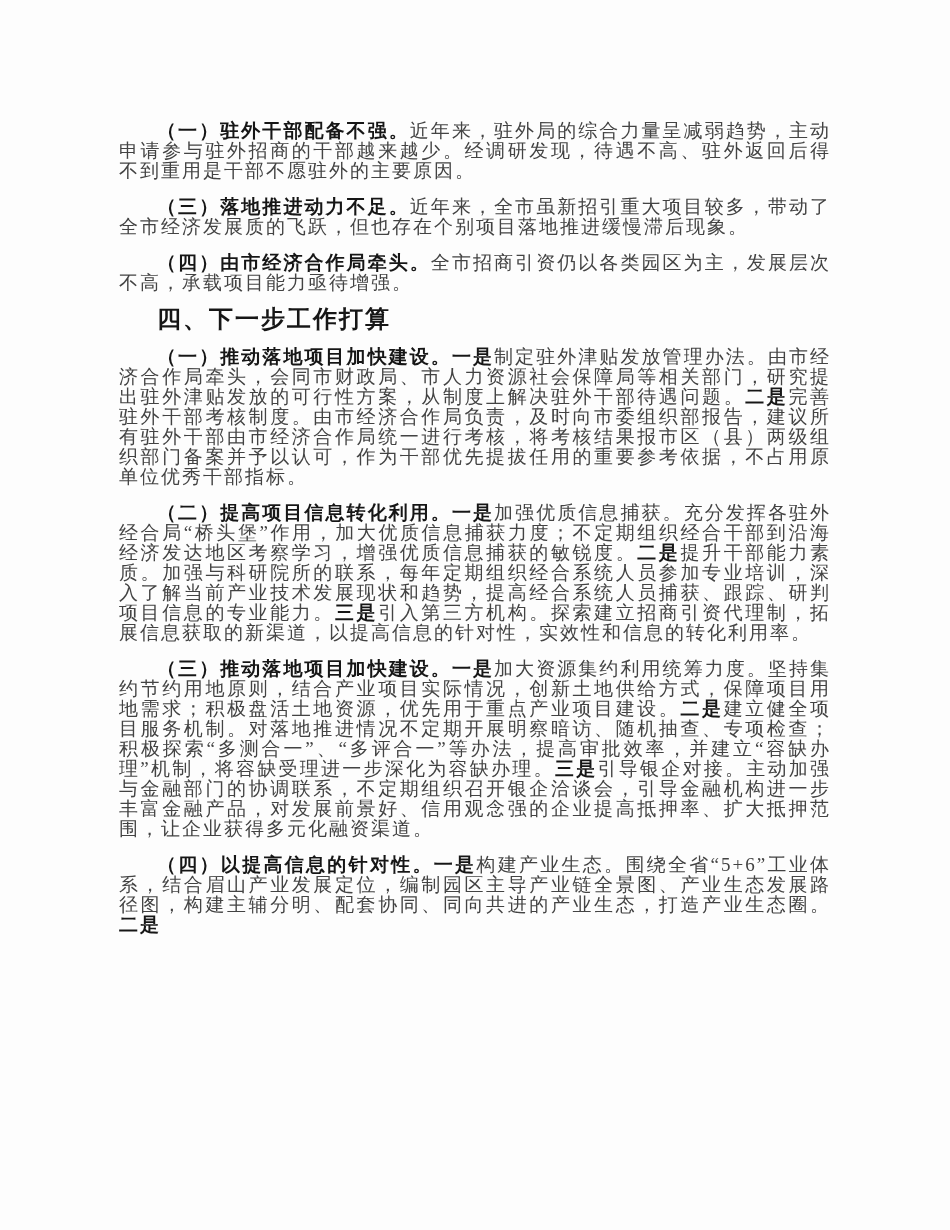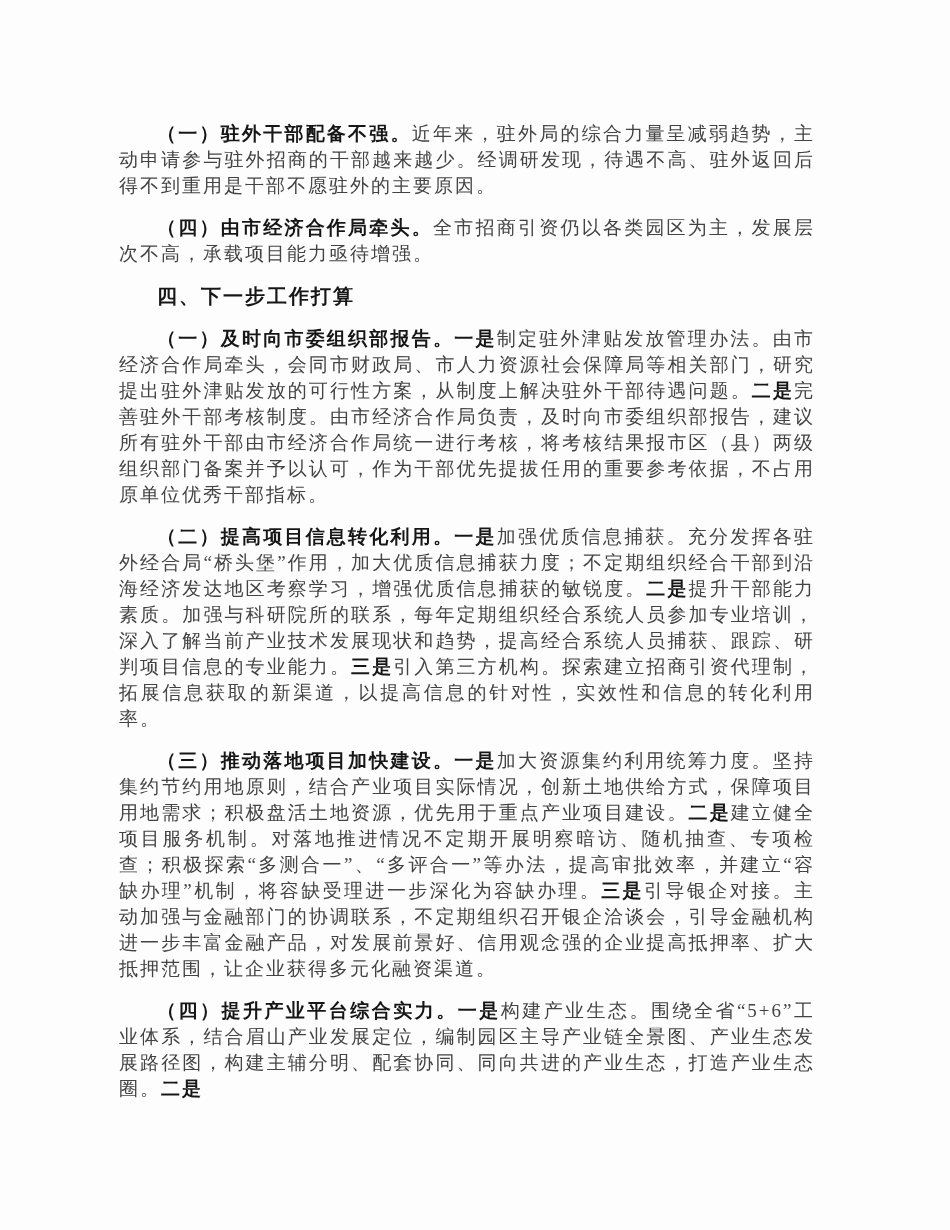--- a/index.html
+++ b/index.html
@@ -12,46 +12,47 @@
     width:950px;height:1230px;overflow:hidden;
     background:var(--bg);
     font-family:"Liberation Serif","DejaVu Serif",serif;
   }
   .doc{
     width:712px;
     margin:0 auto;
     padding-top:121px;
   }
   .para{
-    margin:0 16px 16px 0;
+    margin:0 0 16px 0;
     font-size:19px;
-    line-height:26px;
+    line-height:20px;
     letter-spacing:2px;
     text-align:justify;
     text-indent:2em;
     color:var(--text);
     font-family:"Liberation Serif","DejaVu Serif",serif;
   }
   .para:last-child{margin-bottom:0;}
   .run{color:var(--text);font-weight:400;}
   .run.bold{
     color:var(--bold);
     font-weight:700;
     font-family:"Liberation Sans","DejaVu Sans",sans-serif;
   }
   .heading-para .run.bold{
-    font-size:20px;
+    font-size:24px;
   }
 </style>
 </head>
 <body>
 
 <main class="doc">
   <div id="doc-body">
       <p class="para body-para"><span class="run bold">（一）驻外干部配备不强。</span><span class="run">近年来，驻外局的综合力量呈减弱趋势，主动申请参与驻外招商的干部越来越少。经调研发现，待遇不高、驻外返回后得不到重用是干部不愿驻外的主要原因。</span></p>
+      <p class="para body-para"><span class="run bold">（三）落地推进动力不足。</span><span class="run">近年来，全市虽新招引重大项目较多，带动了全市经济发展质的飞跃，但也存在个别项目落地推进缓慢滞后现象。</span></p>
       <p class="para body-para"><span class="run bold">（四）由市经济合作局牵头。</span><span class="run">全市招商引资仍以各类园区为主，发展层次不高，承载项目能力亟待增强。</span></p>
       <p class="para heading-para"><span class="run bold">四、下一步工作打算</span></p>
-      <p class="para body-para"><span class="run bold">（一）及时向市委组织部报告。一是</span><span class="run">制定驻外津贴发放管理办法。由市经济合作局牵头，会同市财政局、市人力资源社会保障局等相关部门，研究提出驻外津贴发放的可行性方案，从制度上解决驻外干部待遇问题。</span><span class="run bold">二是</span><span class="run">完善驻外干部考核制度。由市经济合作局负责，及时向市委组织部报告，建议所有驻外干部由市经济合作局统一进行考核，将考核结果报市区（县）两级组织部门备案并予以认可，作为干部优先提拔任用的重要参考依据，不占用原单位优秀干部指标。</span></p>
+      <p class="para body-para"><span class="run bold">（一）推动落地项目加快建设。一是</span><span class="run">制定驻外津贴发放管理办法。由市经济合作局牵头，会同市财政局、市人力资源社会保障局等相关部门，研究提出驻外津贴发放的可行性方案，从制度上解决驻外干部待遇问题。</span><span class="run bold">二是</span><span class="run">完善驻外干部考核制度。由市经济合作局负责，及时向市委组织部报告，建议所有驻外干部由市经济合作局统一进行考核，将考核结果报市区（县）两级组织部门备案并予以认可，作为干部优先提拔任用的重要参考依据，不占用原单位优秀干部指标。</span></p>
       <p class="para body-para"><span class="run bold">（二）提高项目信息转化利用。一是</span><span class="run">加强优质信息捕获。充分发挥各驻外经合局“桥头堡”作用，加大优质信息捕获力度；不定期组织经合干部到沿海经济发达地区考察学习，增强优质信息捕获的敏锐度。</span><span class="run bold">二是</span><span class="run">提升干部能力素质。加强与科研院所的联系，每年定期组织经合系统人员参加专业培训，深入了解当前产业技术发展现状和趋势，提高经合系统人员捕获、跟踪、研判项目信息的专业能力。</span><span class="run bold">三是</span><span class="run">引入第三方机构。探索建立招商引资代理制，拓展信息获取的新渠道，以提高信息的针对性，实效性和信息的转化利用率。</span></p>
       <p class="para body-para"><span class="run bold">（三）推动落地项目加快建设。一是</span><span class="run">加大资源集约利用统筹力度。坚持集约节约用地原则，结合产业项目实际情况，创新土地供给方式，保障项目用地需求；积极盘活土地资源，优先用于重点产业项目建设。</span><span class="run bold">二是</span><span class="run">建立健全项目服务机制。对落地推进情况不定期开展明察暗访、随机抽查、专项检查；积极探索“多测合一”、“多评合一”等办法，提高审批效率，并建立“容缺办理”机制，将容缺受理进一步深化为容缺办理。</span><span class="run bold">三是</span><span class="run">引导银企对接。主动加强与金融部门的协调联系，不定期组织召开银企洽谈会，引导金融机构进一步丰富金融产品，对发展前景好、信用观念强的企业提高抵押率、扩大抵押范围，让企业获得多元化融资渠道。</span></p>
-      <p class="para body-para"><span class="run bold">（四）提升产业平台综合实力。一是</span><span class="run">构建产业生态。围绕全省“5+6”工业体系，结合眉山产业发展定位，编制园区主导产业链全景图、产业生态发展路径图，构建主辅分明、配套协同、同向共进的产业生态，打造产业生态圈。</span><span class="run bold">二是</span></p>
+      <p class="para body-para"><span class="run bold">（四）以提高信息的针对性。一是</span><span class="run">构建产业生态。围绕全省“5+6”工业体系，结合眉山产业发展定位，编制园区主导产业链全景图、产业生态发展路径图，构建主辅分明、配套协同、同向共进的产业生态，打造产业生态圈。</span><span class="run bold">二是</span></p>
     </div>
 </main>
 
 </body></html>

